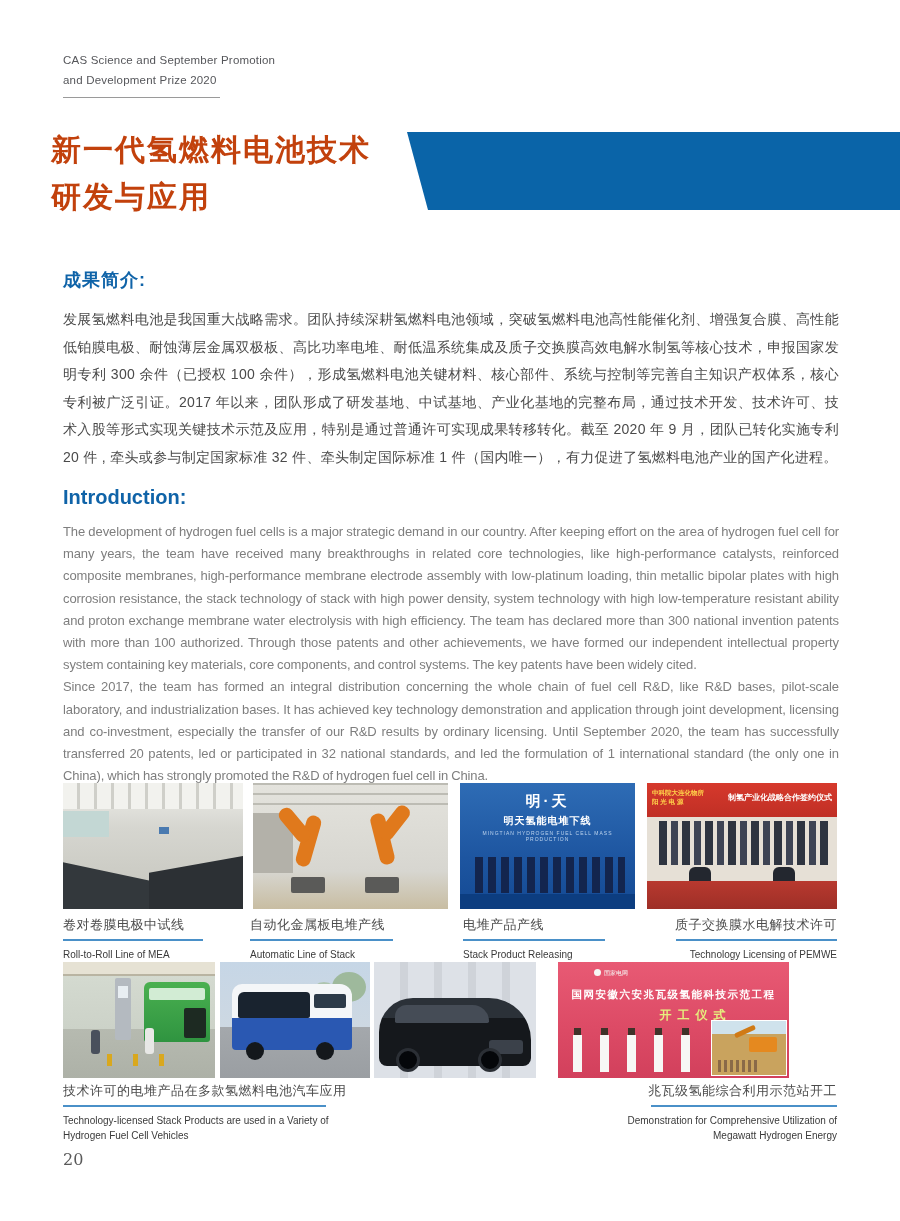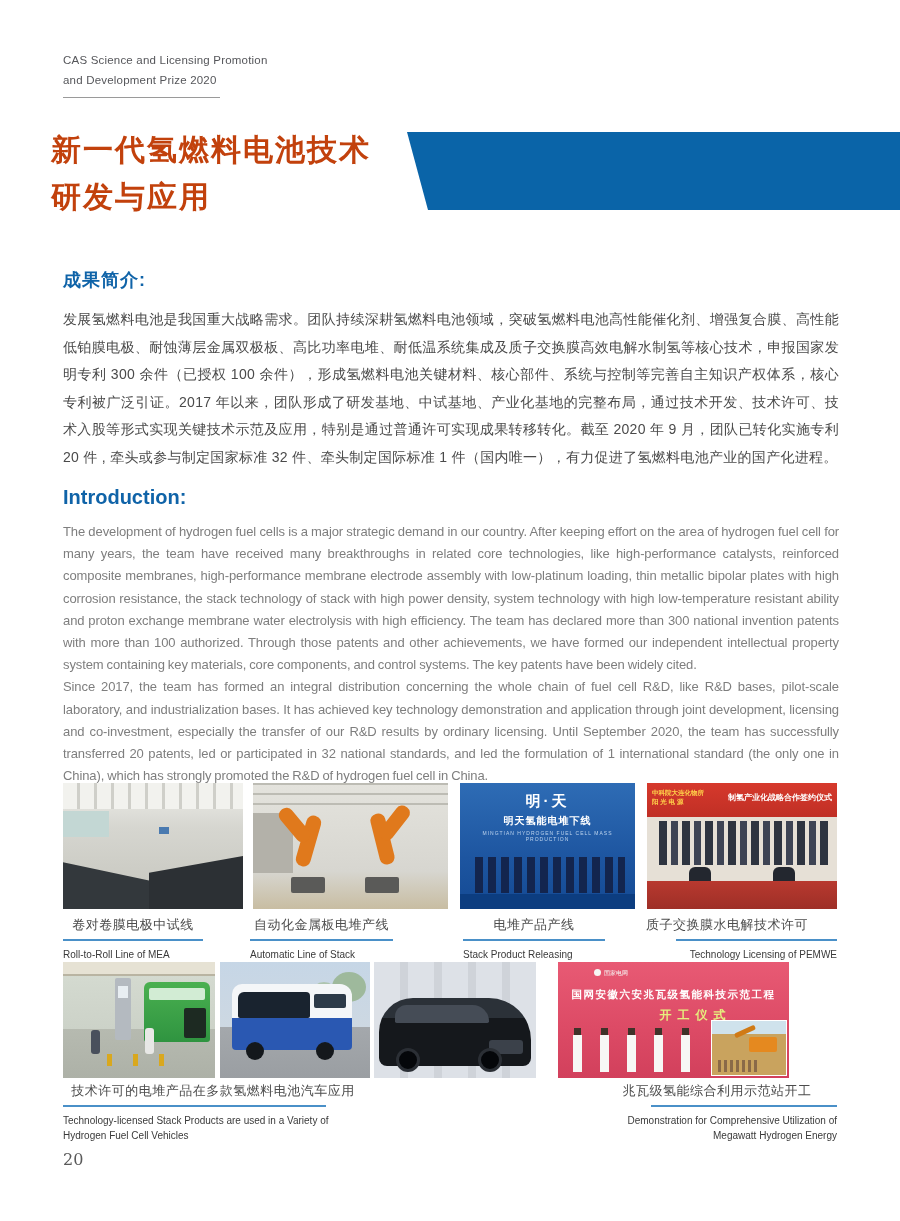--- a/index.html
+++ b/index.html
@@ -44,21 +44,21 @@
     margin: 0; font-size: 13px; line-height: 22.2px; color: #7e7e7e;
     text-align: justify; word-spacing: -0.5px; letter-spacing: -0.1px;
   }
 
   
   .gallery { position: absolute; left: 0; top: 783px; width: 900px; height: 438px; background: #fff; }
   .ph { position: absolute; overflow: hidden; }
 
   
   .cap { position: absolute; }
-  .cap .zh { font-size: 13px; color: #4c4c4c; letter-spacing: 0.5px; line-height: 16px; text-align: center; }
+  .cap .zh { font-size: 13px; color: #4c4c4c; letter-spacing: 0.5px; line-height: 16px; }
   .cap .rule { height: 1.5px; background: #4a90c8; margin-top: 6px; }
   .cap .en { font-size: 10px; color: #3a3a3a; margin-top: 6px; line-height: 15.5px; }
   .cap.right { text-align: right; }
   .cap.right .rule { margin-left: auto; }
 
   
   #ph1 { left: 63px; top: 0; width: 180px; height: 126px;
          background: linear-gradient(180deg, #eeeeea 0%, #d6d6d0 35%, #c4c4bc 100%); }
   #ph1 .ceil { position: absolute; top: 0; left: 0; right: 0; height: 26px;
     background: repeating-linear-gradient(90deg, #f2f2ee 0 14px, #cfcfc9 14px 17px); }
@@ -169,21 +169,21 @@
   
   .pagenum { position: absolute; left: 63px; top: 1150px;
     font-family: "DejaVu Serif", "Liberation Serif", serif; font-size: 16px; color: #5a5a5a; }
 </style>
 </head>
 <body>
 
 <div class="page">
 
   <div class="header">
-    <div class="hline">CAS Science and Licensing Promotion</div>
+    <div class="hline">CAS Science and September Promotion</div>
     <div class="hline">and Development Prize 2020</div>
     <div class="rule"></div>
   </div>
 
   <div class="title-block">
     <div class="title-shape"></div>
     <div class="title-text">
       <div>新一代氢燃料电池技术</div>
       <div>研发与应用</div>
     </div>

